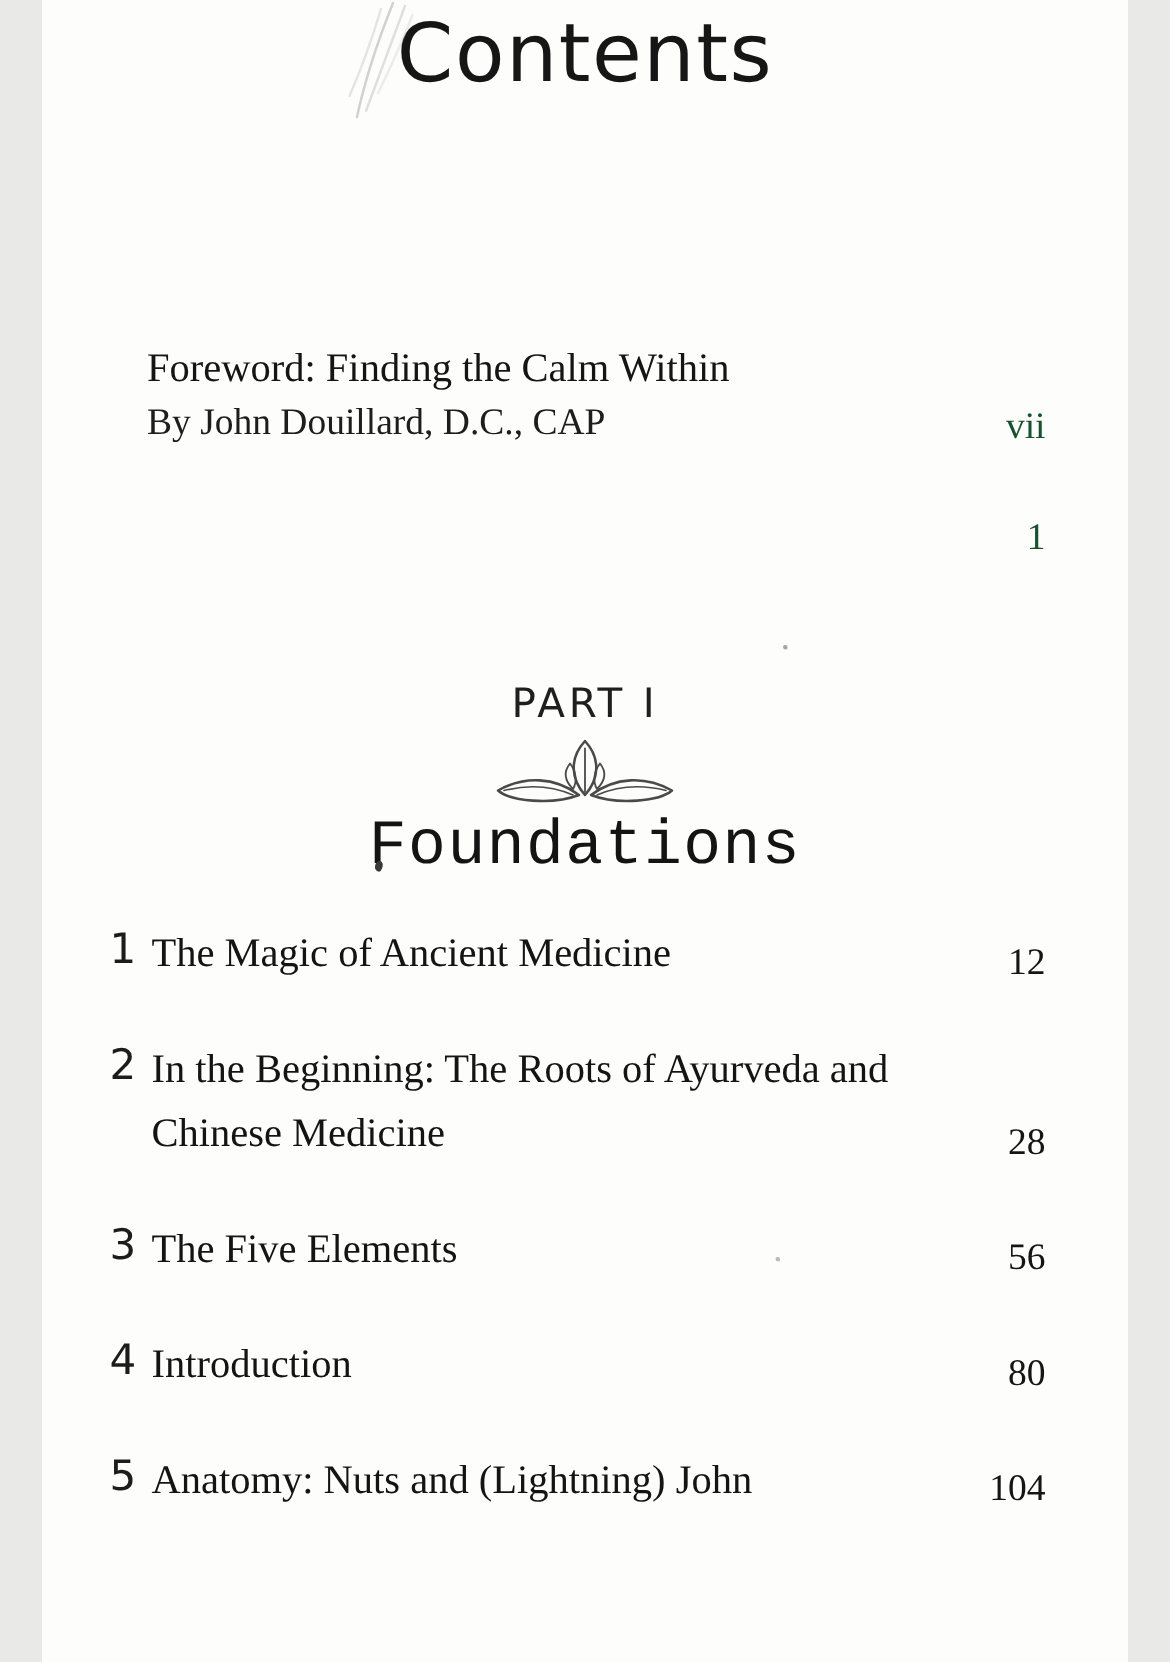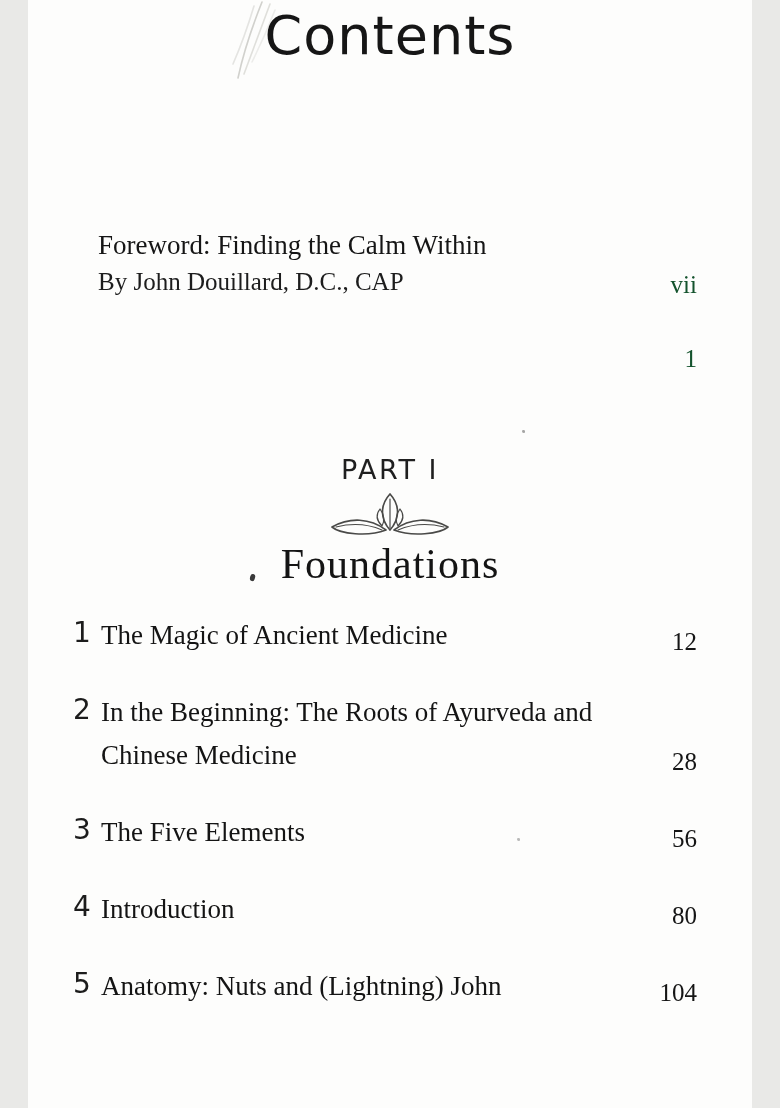--- a/index.html
+++ b/index.html
@@ -73,21 +73,21 @@
   }
   .part-label {
     font-family: "DejaVu Sans", sans-serif;
     font-size: 27px;
     letter-spacing: 2.5px;
     font-weight: 400;
     color: #1f1f1f;
   }
   .ornament { display: block; margin: 5px auto 2px auto; }
   .part-title {
-    font-family: Liberation Serif, serif;
+    font-family: Liberation Mono, monospace;
     font-size: 42px;
     font-weight: 500;
     letter-spacing: 1px;
     color: #141414;
   }
 
   
   .chapters {
     margin: 26px 55px 0 45px;
     display: flex;

